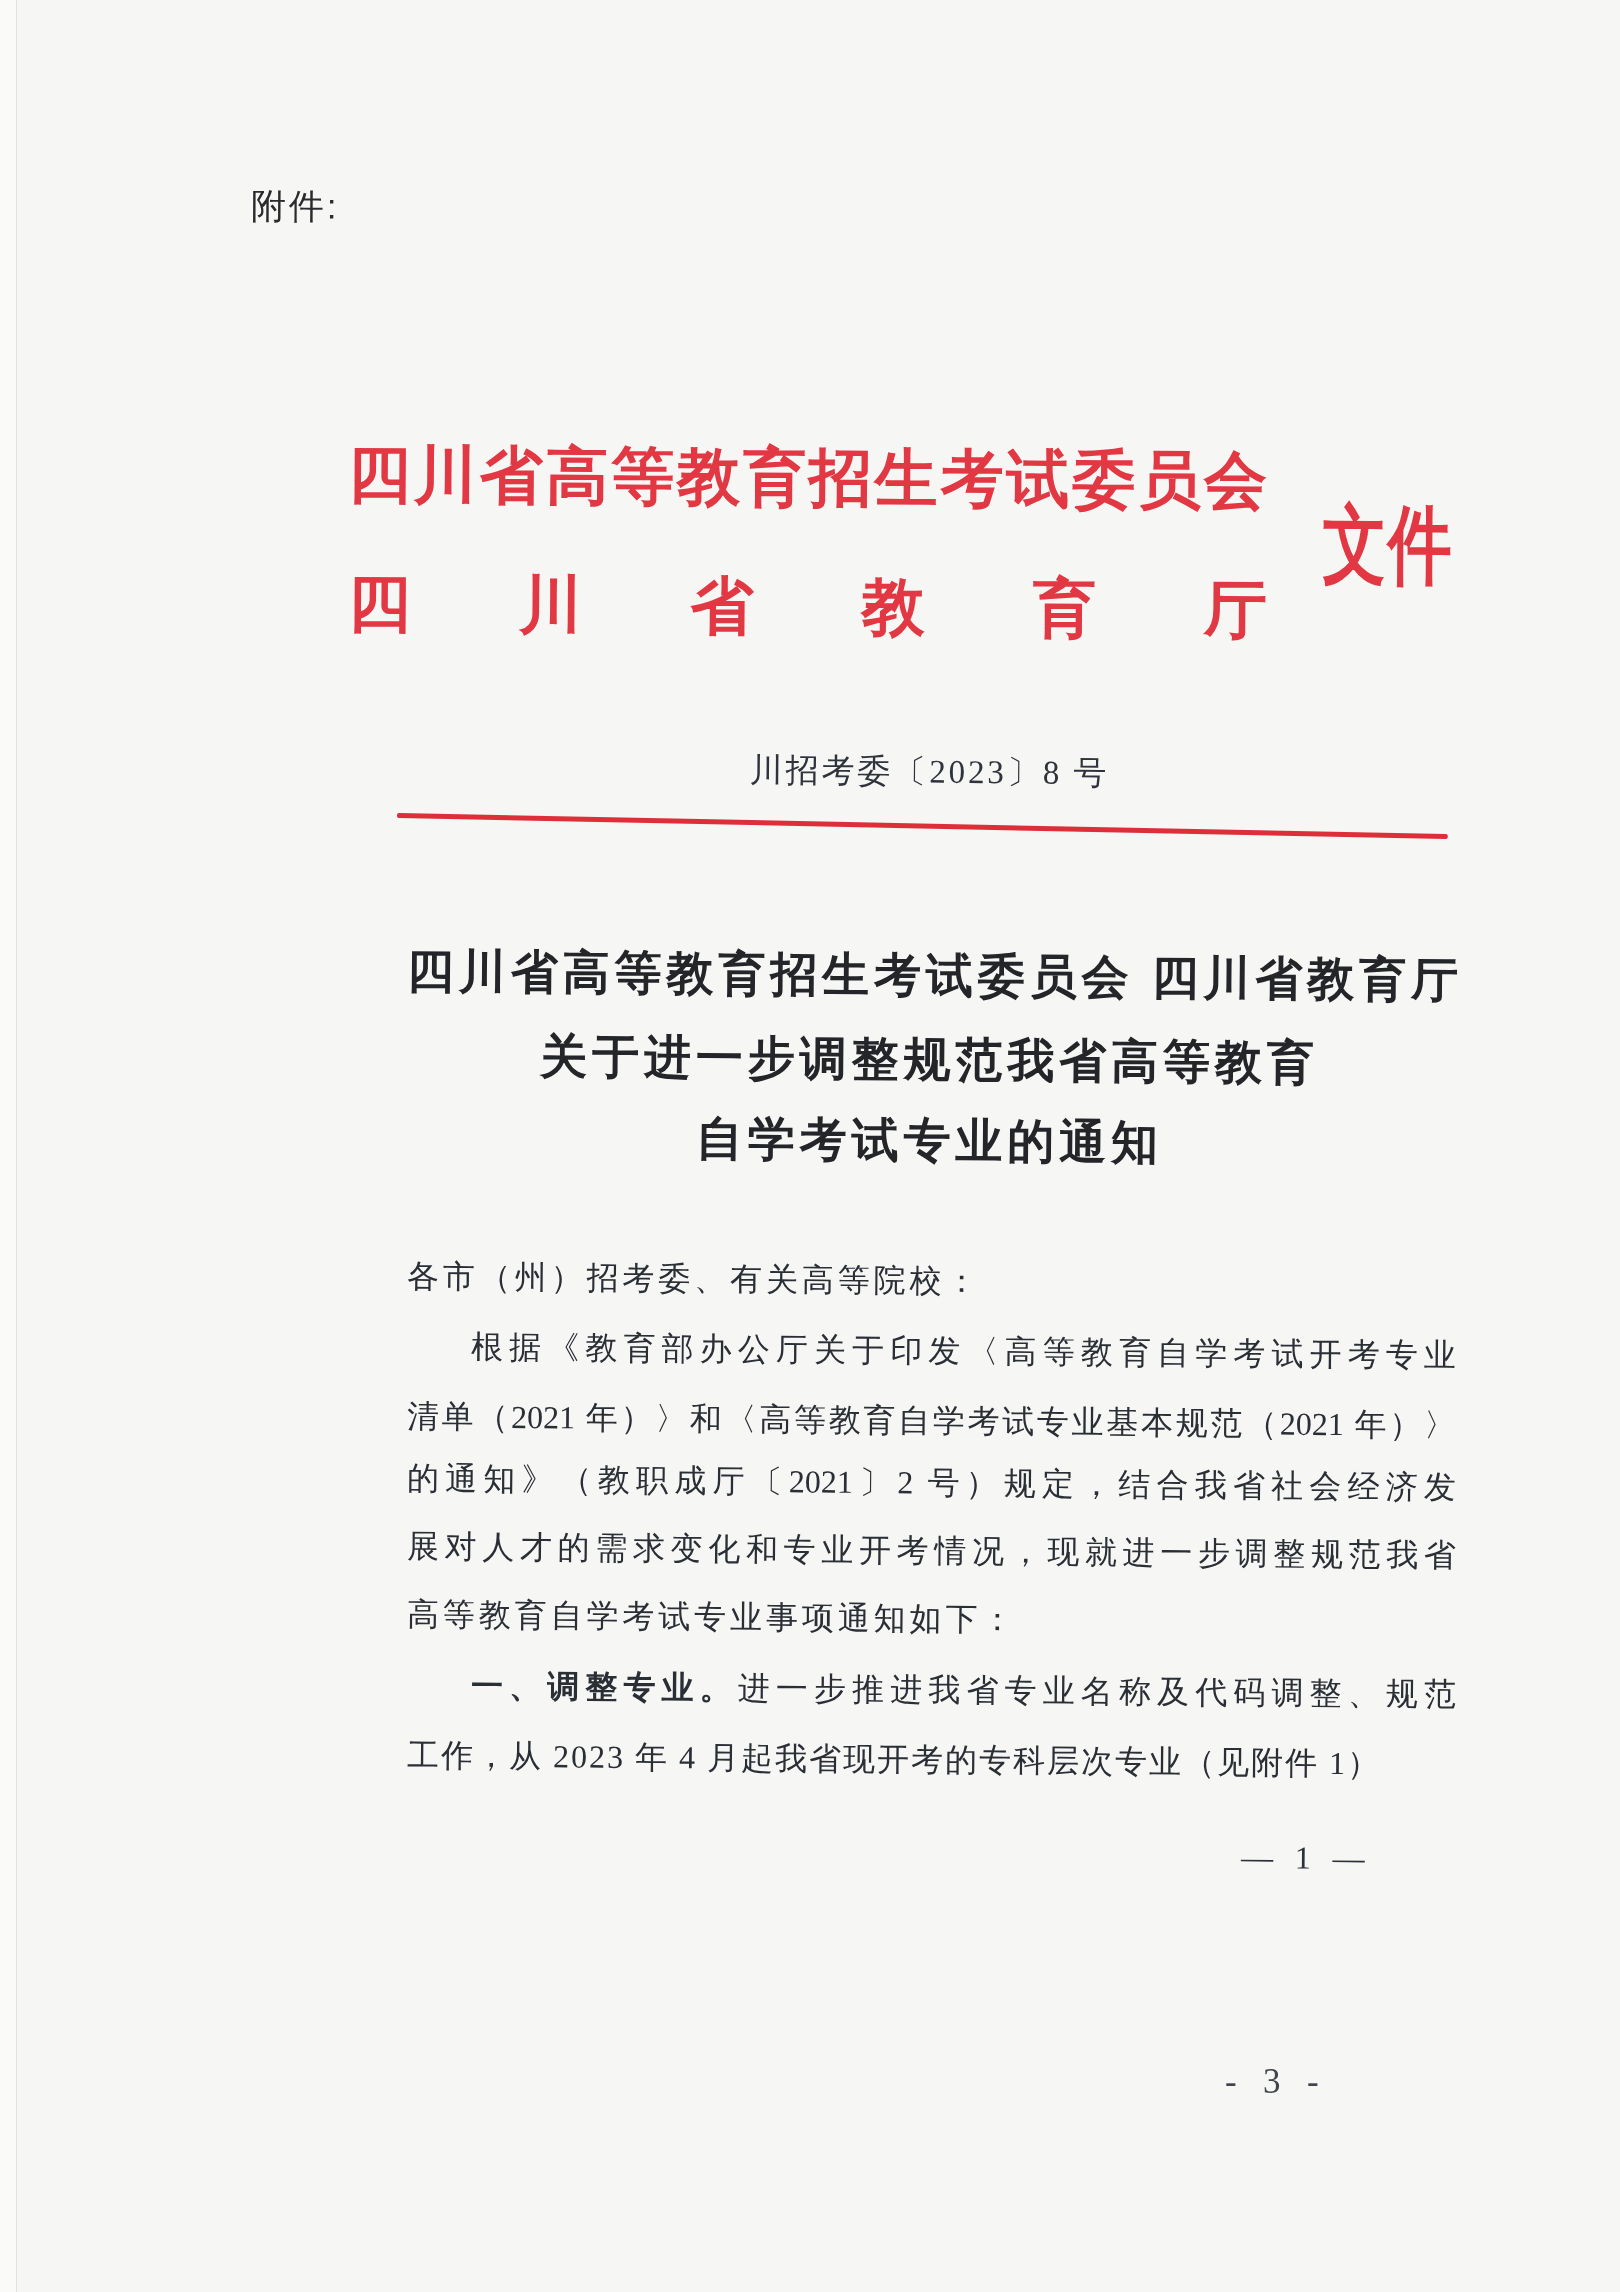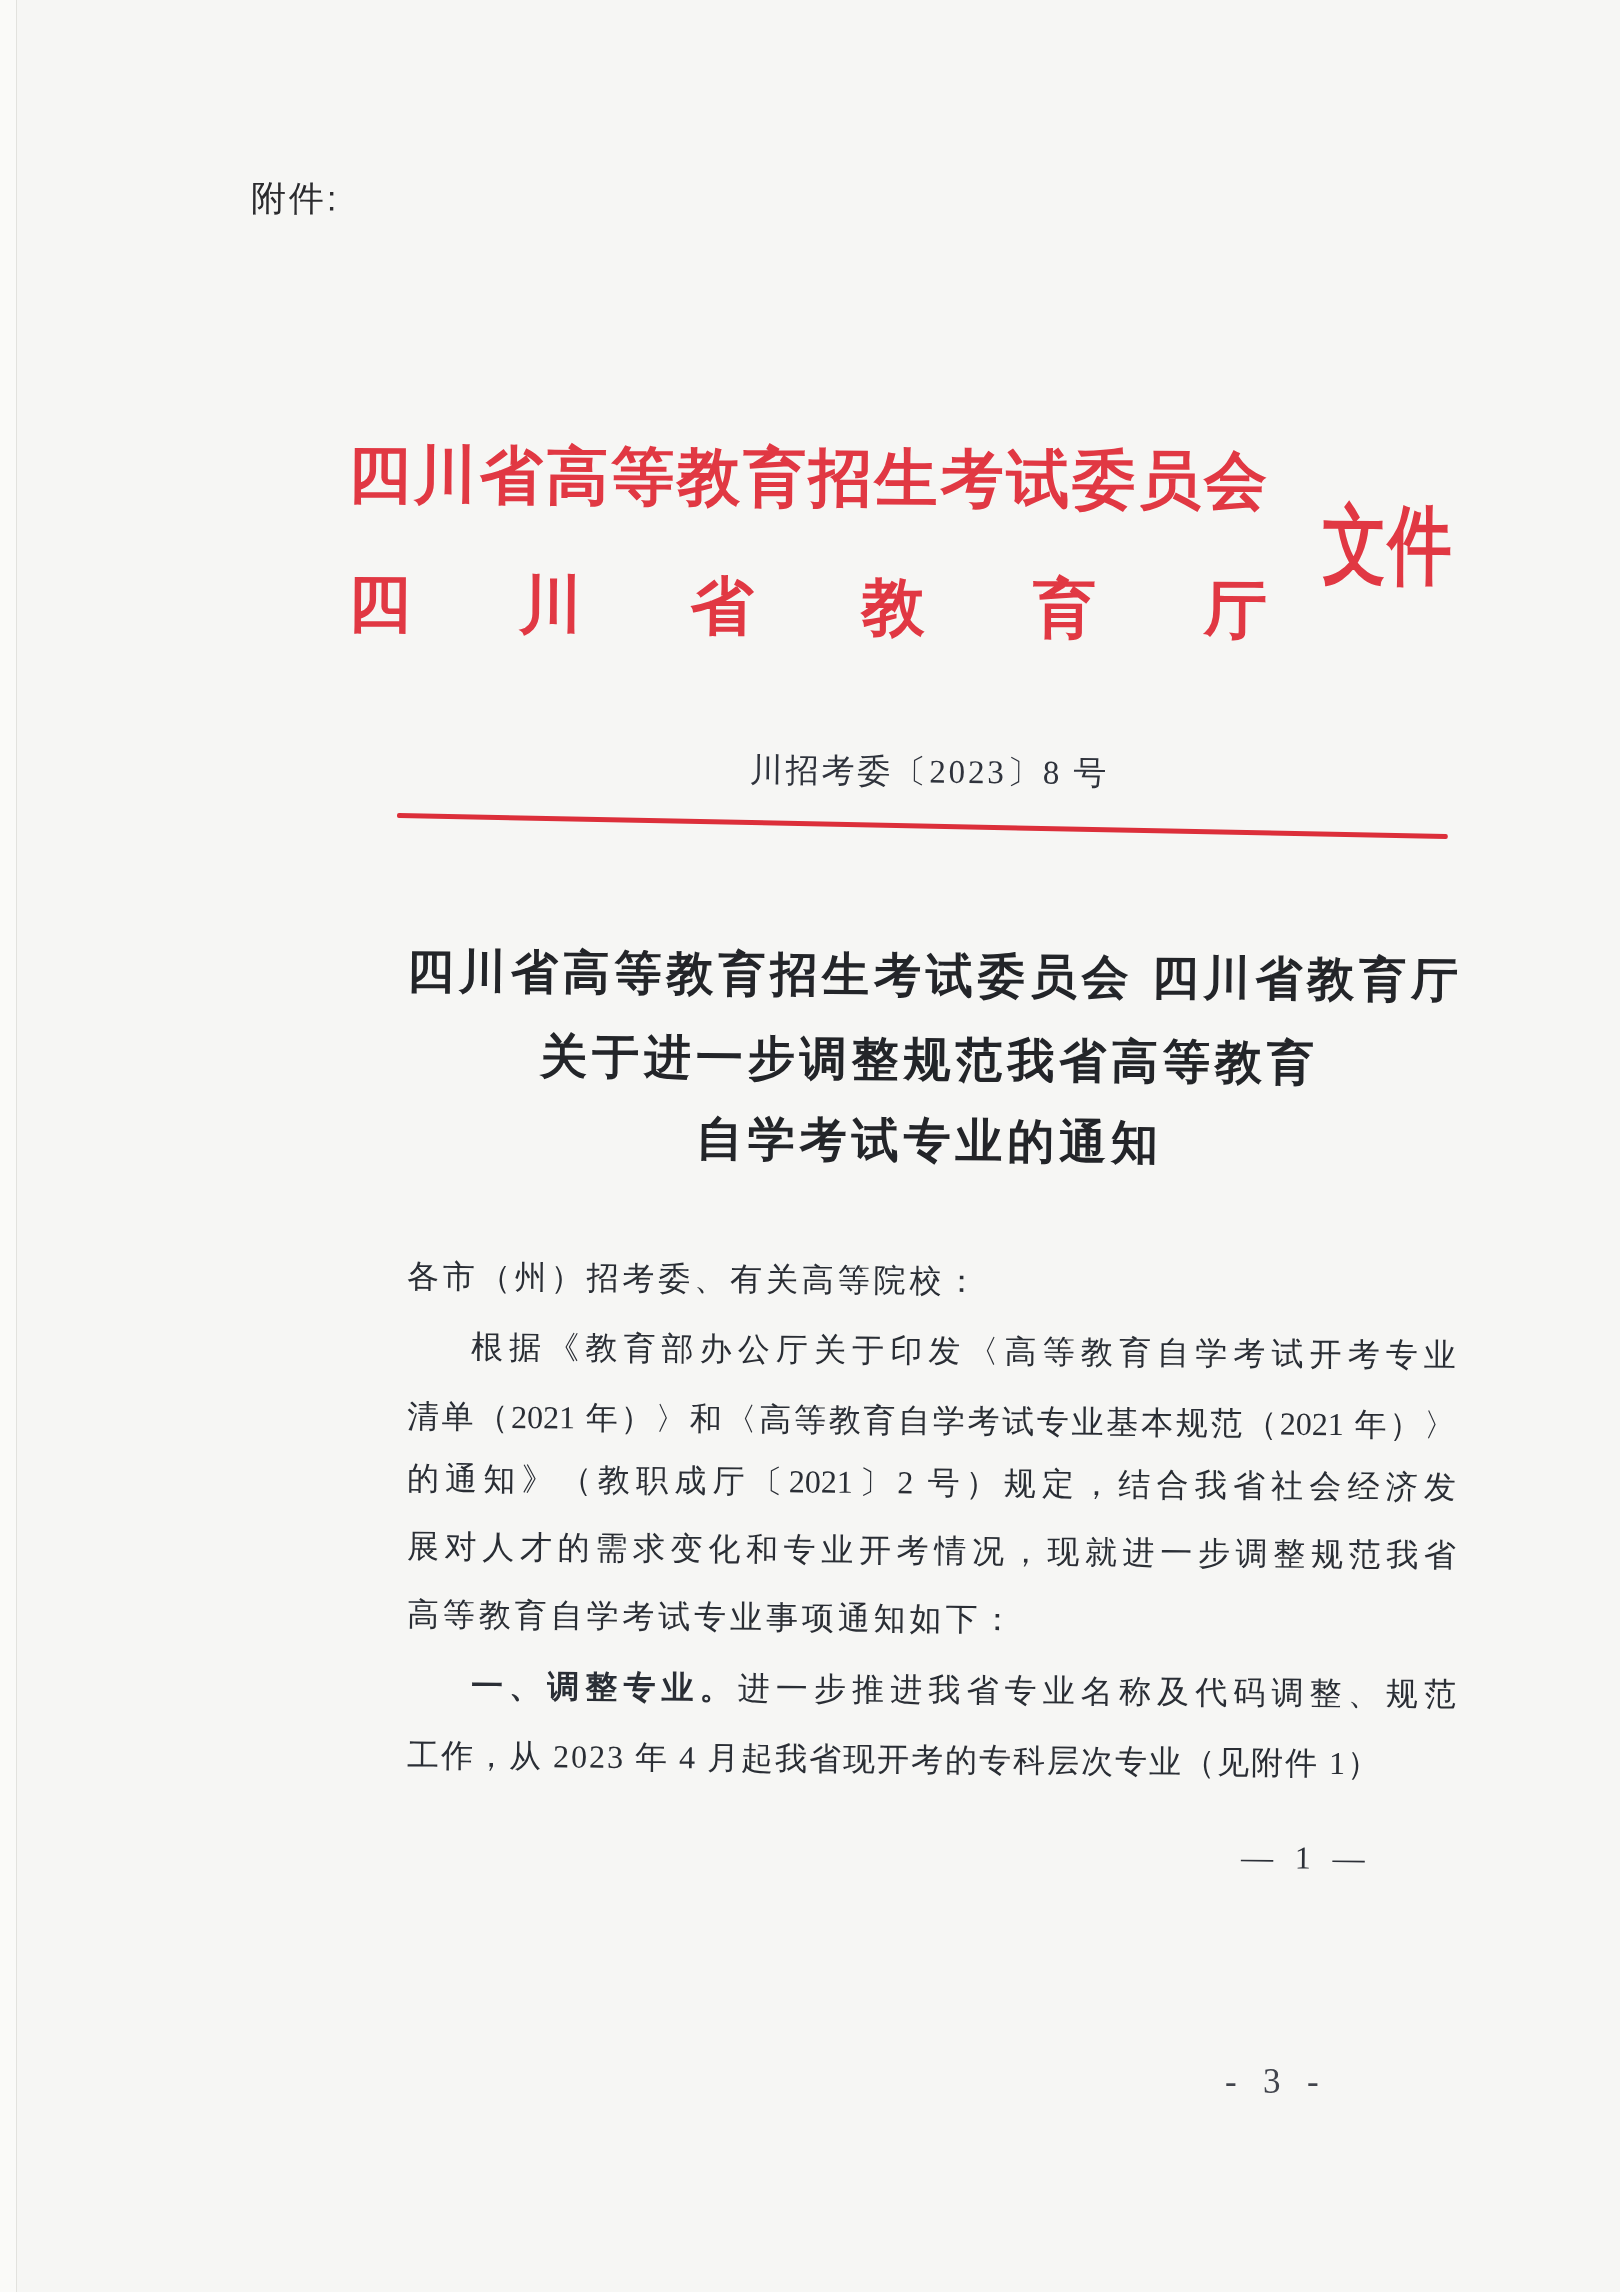--- a/index.html
+++ b/index.html
@@ -16,21 +16,21 @@
   }
   .edge-strip{
     position:absolute;left:0;top:0;width:15.7px;height:2293px;
     background:#fafaf8;
   }
   .abs{position:absolute;white-space:pre;}
   .tilt{transform:rotate(0.5deg);transform-origin:0 50%;}
 
   
   .attachment{
-    left:251px;top:179px;font-size:35px;line-height:1.1;
+    left:251px;top:187px;font-size:35px;line-height:1.1;
     font-family:"Liberation Sans","DejaVu Sans",sans-serif;
     color:#2b2b2e;letter-spacing:2.9px;transform:rotate(0.3deg);transform-origin:0 50%;
   }
 
   
   .org-line{
     left:348px;width:919px;font-size:63px;line-height:1.08;
     font-weight:600;color:#e13843;white-space:normal;
     text-align:justify;text-align-last:justify;
     transform:rotate(0.4deg);transform-origin:0 50%;

